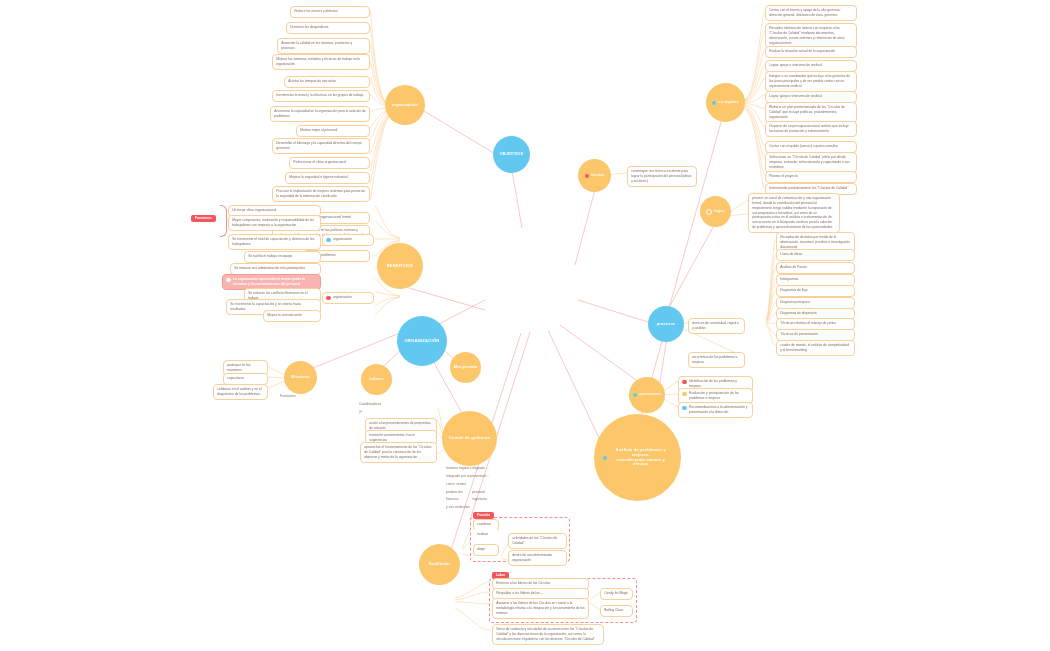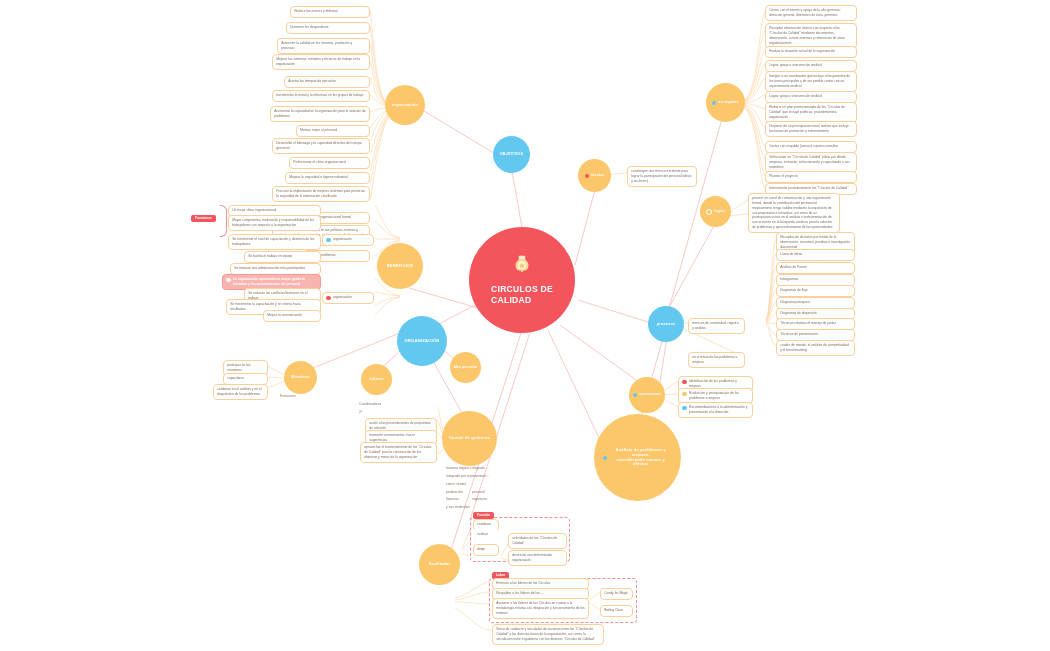--- a/index.html
+++ b/index.html
@@ -137,32 +137,20 @@
 
       <path d="M455,598 C470,595 478,583 490,582"></path>
       <path d="M455,600 C470,598 478,592 490,592"></path>
       <path d="M455,602 C470,602 478,604 490,604"></path>
       <path d="M455,608 C470,616 478,630 490,630"></path>
       <path d="M590,600 L600,592"></path>
       <path d="M590,603 L600,610"></path>
     </g>
   </svg>
 
-  <div class="center-node" style="left:469px;top:227px;">
-    <svg class="medal" viewBox="0 0 32 32">
-      <rect x="12" y="2" width="8" height="6" rx="1" fill="#ffe9c2"></rect>
-      <circle cx="16" cy="14" r="8" fill="#f7d99b"></circle>
-      <circle cx="16" cy="14" r="5" fill="#fff3d6"></circle>
-      <path d="M16 10.5l1.2 2.4 2.6.4-1.9 1.8.5 2.6-2.4-1.3-2.4 1.3.5-2.6-1.9-1.8 2.6-.4z" fill="#f7c96b"></path>
-      <path d="M10 20l-2 8 5-2.5 2-5z" fill="#f4545c"></path>
-      <path d="M22 20l2 8-5-2.5-2-5z" fill="#f4545c"></path>
-    </svg>
-    <span style="white-space:pre-line">CIRCULOS DE
-CALIDAD</span>
-  </div>
 
   <div class="node blue" style="left:493px;top:136px;width:37px;height:37px;font-size:3.8px;">
       <span>OBJETIVOS</span>
     </div>
   <div class="node orange" style="left:385px;top:85px;width:40px;height:40px;font-size:3.8px;">
       <span>organización</span>
     </div>
   <div class="node orange" style="left:377px;top:243px;width:46px;height:46px;font-size:4px;">
       <span>BENEFICIOS</span>
     </div>

